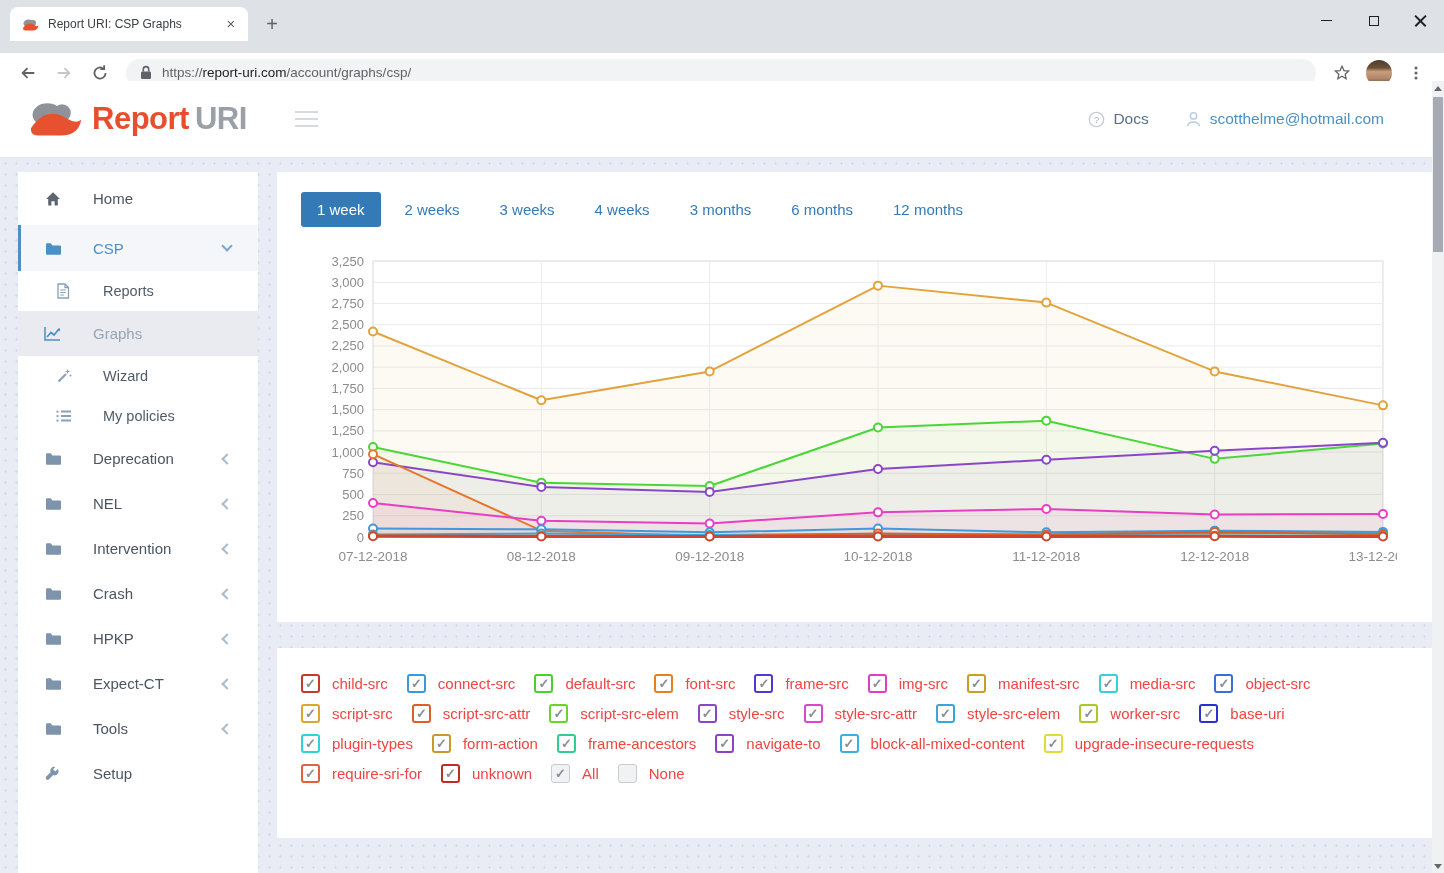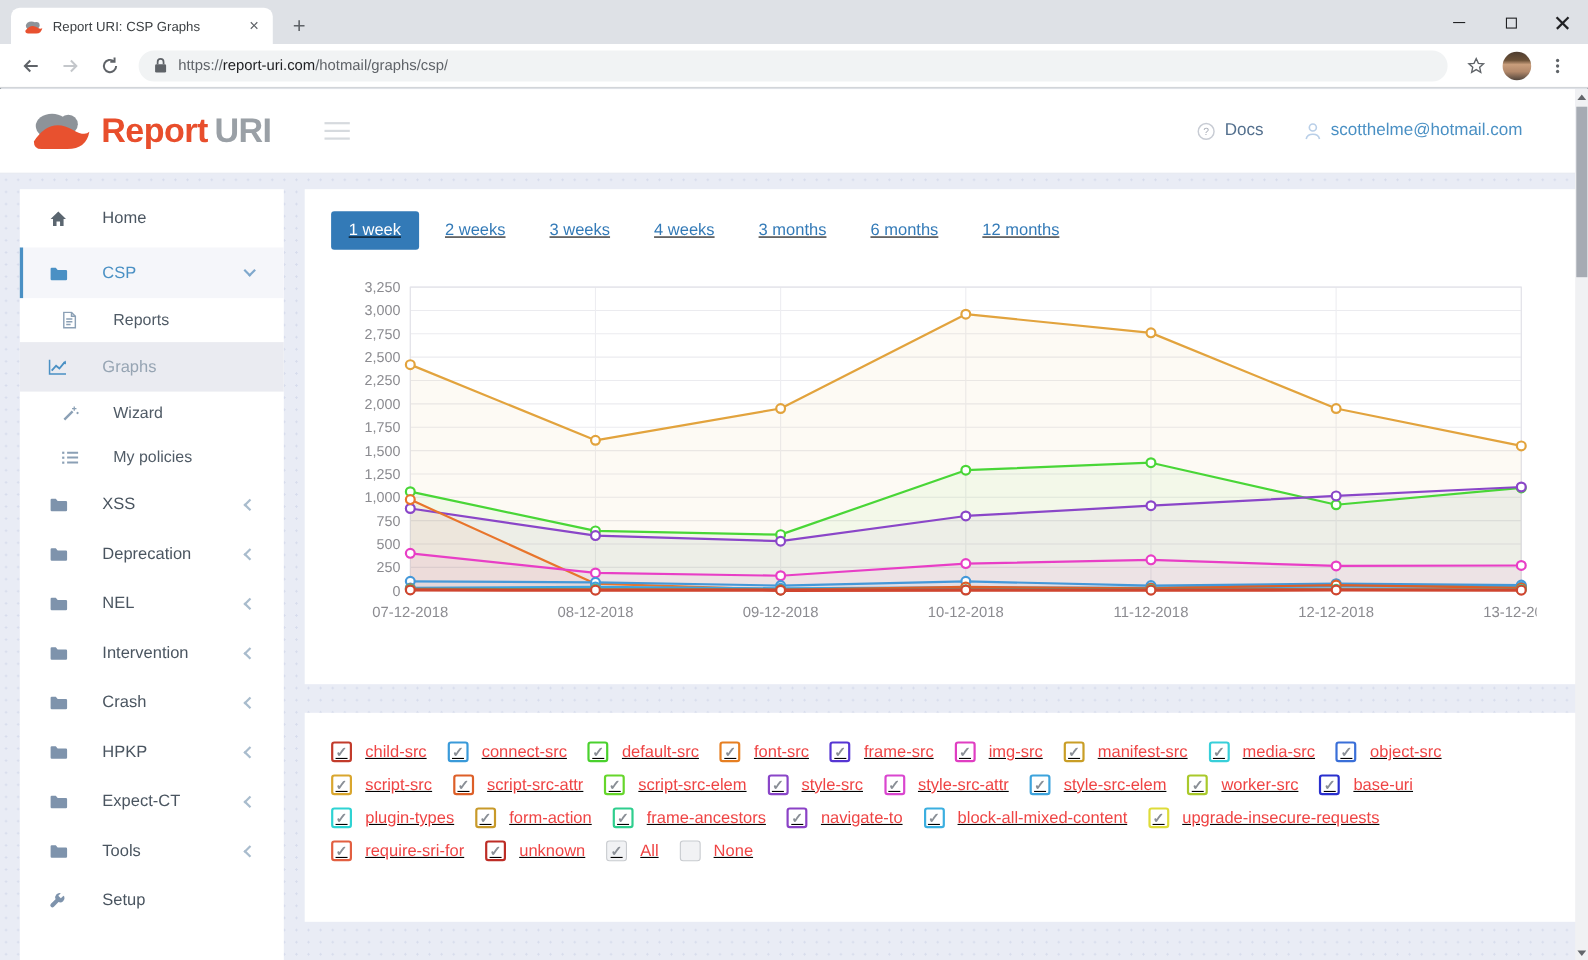--- a/index.html
+++ b/index.html
@@ -3,21 +3,21 @@
 <meta charset="utf-8">
 <style>
   * { margin:0; padding:0; box-sizing:border-box; }
   html,body { width:1444px; height:873px; }
   body {
     font-family:"Liberation Sans", sans-serif;
     overflow:hidden; background:#dee1e6; position:relative;
     box-shadow: inset 0 0 0 1px #9aa0a6;
   }
   
-  .titlebar { height:40px; background:#dee1e6; position:relative; }
+  .titlebar { height:53px; background:#dee1e6; position:relative; }
   .btab { position:absolute; left:10px; top:7px; width:238px; height:34px; background:#fff;
           border-radius:8px 8px 0 0; display:flex; align-items:center; padding:0 8px 0 12px; }
   .favicon { width:17px; height:13px; flex:0 0 auto; }
   .btab-title { font-size:12px; color:#3c4043; flex:1; margin-left:9px; white-space:nowrap; overflow:hidden; }
   .btab-close { color:#5f6368; font-size:15px; width:18px; height:18px; line-height:17px; text-align:center; border-radius:50%; }
   .newtab { position:absolute; left:258px; top:11px; width:28px; height:28px; color:#5f6368;
             font-size:20px; font-weight:300; text-align:center; line-height:26px; }
   .win-controls { position:absolute; right:0; top:0; height:41px; display:flex; }
   .win-btn { width:47px; height:100%; display:flex; align-items:center; justify-content:center; }
   .ic-min { width:11px; height:0; border-top:1.6px solid #202124; }
@@ -61,21 +61,21 @@
   .side-item.parent-active { background:#f5f6fa; color:#4a90c4; height:46px; }
   .side-item.parent-active::before { content:''; position:absolute; left:0; top:0; bottom:0; width:3px; background:#4a90c4; }
   .side-item.sub { height:40px; padding-left:38px; font-size:14.5px; color:#505b66; }
   .side-item.sub .sicon { margin-right:12px; }
   .side-item.sub-active { background:#eaebf1; color:#96a4b3; }
   .chev { margin-left:auto; margin-right:27px; width:8px; height:8px; border-color:#a9bccd; border-style:solid; border-width:0; flex:0 0 auto; }
   .chev.left { border-left-width:2px; border-bottom-width:2px; transform:rotate(45deg); }
   .chev.down { border-right-width:2px; border-bottom-width:2px; transform:rotate(45deg); margin-top:-4px; border-color:#7fa8cc; }
 
   .main { flex:1; margin:14px 11px 0 19px; min-width:0; }
-  .card { background:#fff;text-decoration:underline; }
+  .card { background:#fff; }
   .card-chart { height:450px; padding:20px 24px; }
   .card-legend { height:190px; margin-top:26px; padding:26px 24px; }
 
   .tabs { display:flex; margin-bottom:20px; }
   .tabbtn { padding:9px 16px; font-size:15px; color:#337ab7; border-radius:3px; margin-right:8px; cursor:pointer; }
   .tabbtn.active { background:#337ab7; color:#fff; }
 
   .legend-row { display:flex; margin-bottom:11px; }
   .legend-item { display:flex; align-items:center; margin-right:19px; cursor:pointer; }
   .cb { width:19px; height:19px; border:2px solid #999; border-radius:3px; background:#fff;
@@ -133,21 +133,21 @@
     <svg width="18" height="18" viewBox="0 0 20 20">
       <path d="M16.2 10 A6.2 6.2 0 1 1 14 5.3" fill="none" stroke="#5f6368" stroke-width="2"></path>
       <path d="M14.6 1.5 v4.3 h-4.3" fill="none" stroke="#5f6368" stroke-width="2"></path>
     </svg>
   </span>
   <div class="urlbar">
     <svg width="12" height="15" viewBox="0 0 12 15">
       <rect x="1" y="6.5" width="10" height="7.5" rx="1.2" fill="#5f6368"></rect>
       <path d="M3.3 6.5 V4.3 a2.7 2.7 0 0 1 5.4 0 V6.5" fill="none" stroke="#5f6368" stroke-width="1.6"></path>
     </svg>
-    <span class="url-text"><span>https://</span><span class="url-domain">report-uri.com</span><span>/hotmail/graphs/csp/</span></span>
+    <span class="url-text"><span>https://</span><span class="url-domain">report-uri.com</span><span>/account/graphs/csp/</span></span>
   </div>
   <span class="nav-ic">
     <svg width="18" height="18" viewBox="0 0 20 20">
       <path d="M10 2.5 l2.2 4.8 5.2 .5 -3.9 3.5 1.1 5.1 -4.6-2.7 -4.6 2.7 1.1-5.1 -3.9-3.5 5.2-.5 z" fill="none" stroke="#5f6368" stroke-width="1.4"></path>
     </svg>
   </span>
   <span class="avatar"></span>
   <span class="nav-ic">
     <svg width="16" height="16" viewBox="0 0 16 16">
       <circle cx="8" cy="3" r="1.5" fill="#5f6368"></circle>
@@ -245,29 +245,20 @@
                 <path d="M5 2.5 h10 M5 7 h10 M5 11.5 h10"></path>
               </g>
               <g fill="#8ba0b5">
                 <rect x="0.5" y="1.6" width="2" height="2"></rect>
                 <rect x="0.5" y="6.1" width="2" height="2"></rect>
                 <rect x="0.5" y="10.6" width="2" height="2"></rect>
               </g>
             </svg>
           </span>
           <span>My policies</span>
-        </div>
-        <div class="side-item top">
-          <span class="sicon">
-            <svg width="19" height="15" viewBox="0 0 16 14">
-              <path d="M1 3.2 a1 1 0 0 1 1-1 h3.4 l1.6 2 H14 a1 1 0 0 1 1 1 v6.6 a1 1 0 0 1 -1 1 H2 a1 1 0 0 1 -1-1 Z" fill="#7e93ac"></path>
-            </svg>
-          </span>
-          <span>XSS</span>
-          <span class="chev left"></span>
         </div>
         <div class="side-item top">
           <span class="sicon">
             <svg width="19" height="15" viewBox="0 0 16 14">
               <path d="M1 3.2 a1 1 0 0 1 1-1 h3.4 l1.6 2 H14 a1 1 0 0 1 1 1 v6.6 a1 1 0 0 1 -1 1 H2 a1 1 0 0 1 -1-1 Z" fill="#7e93ac"></path>
             </svg>
           </span>
           <span>Deprecation</span>
           <span class="chev left"></span>
         </div>

